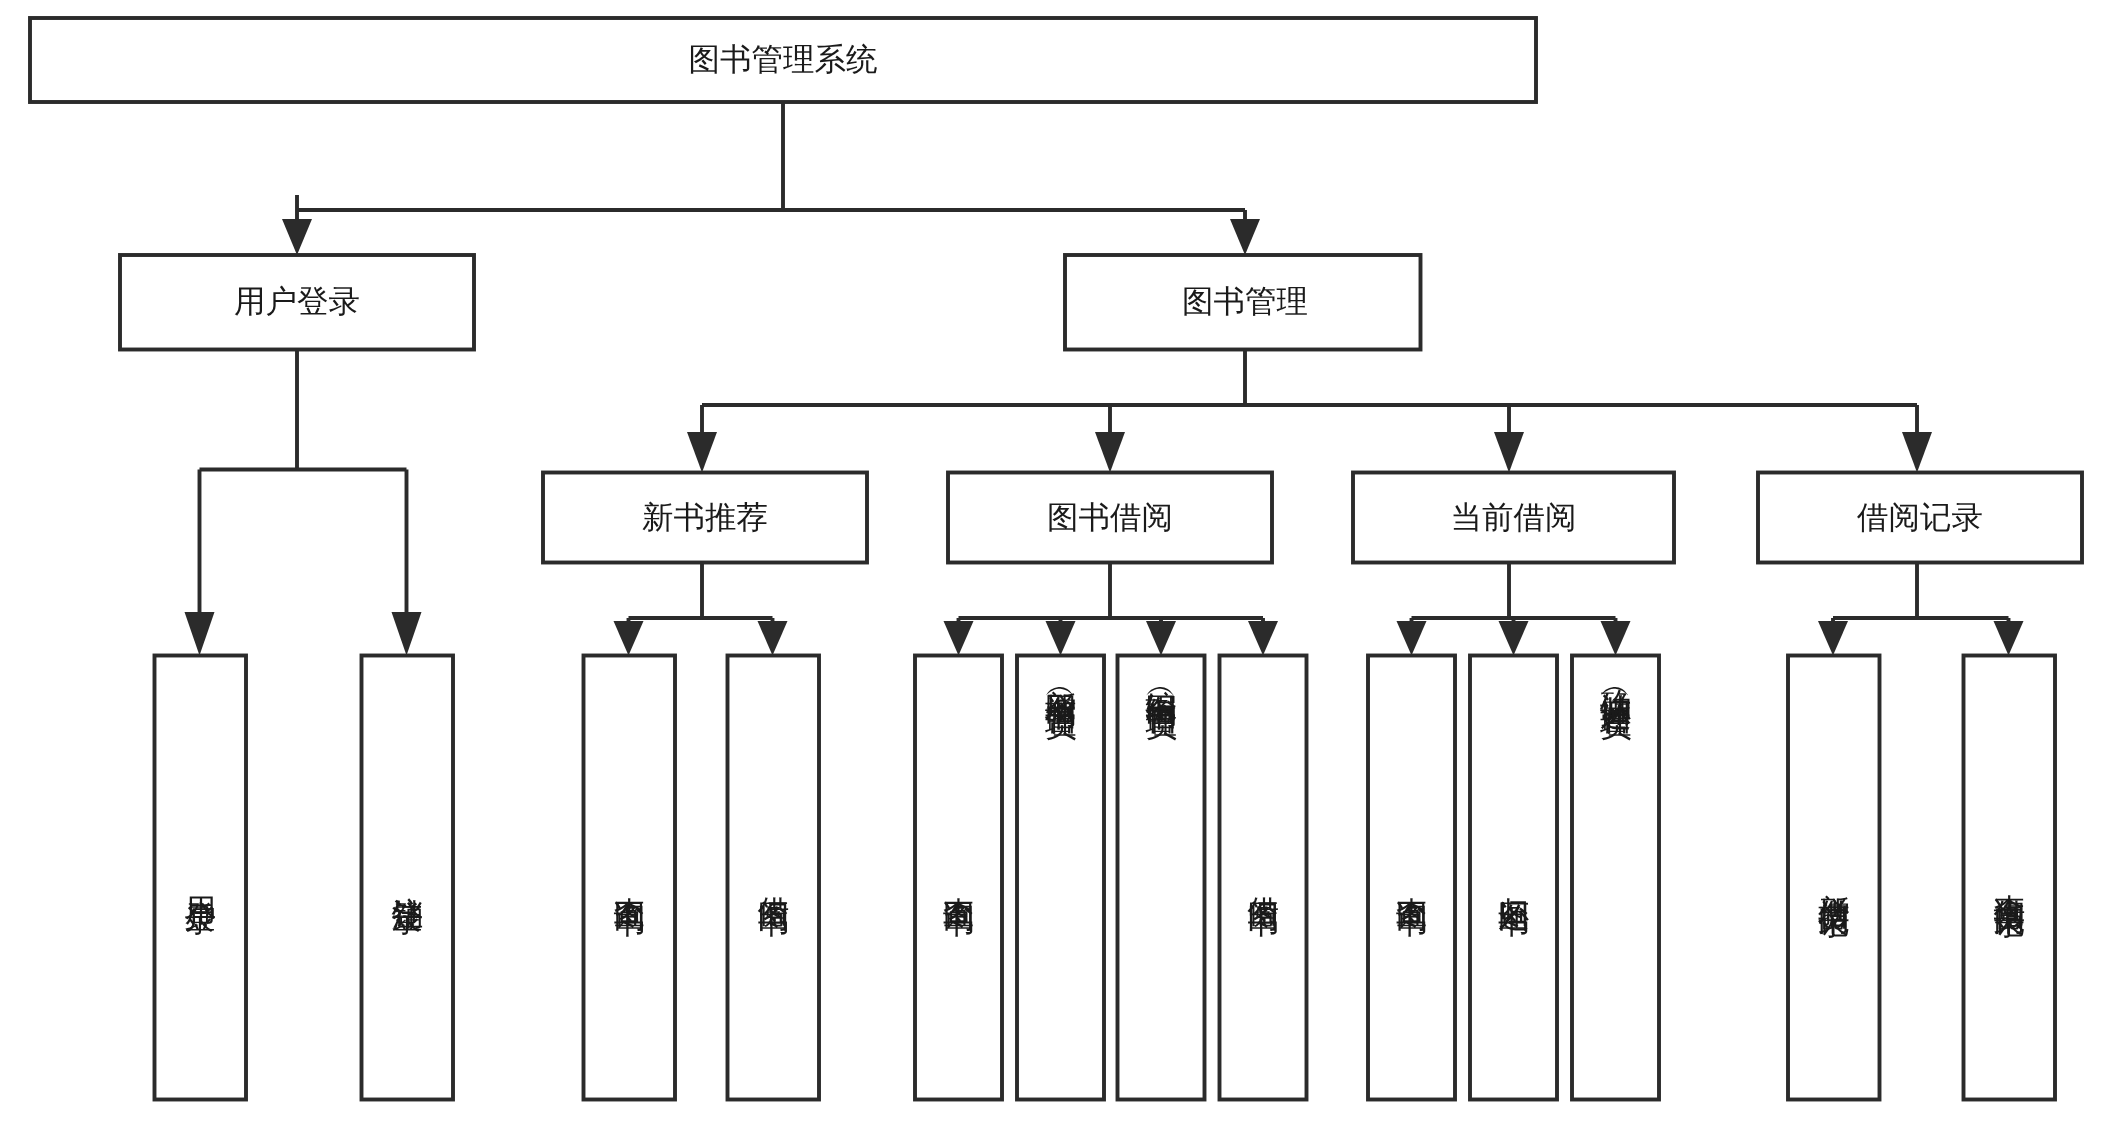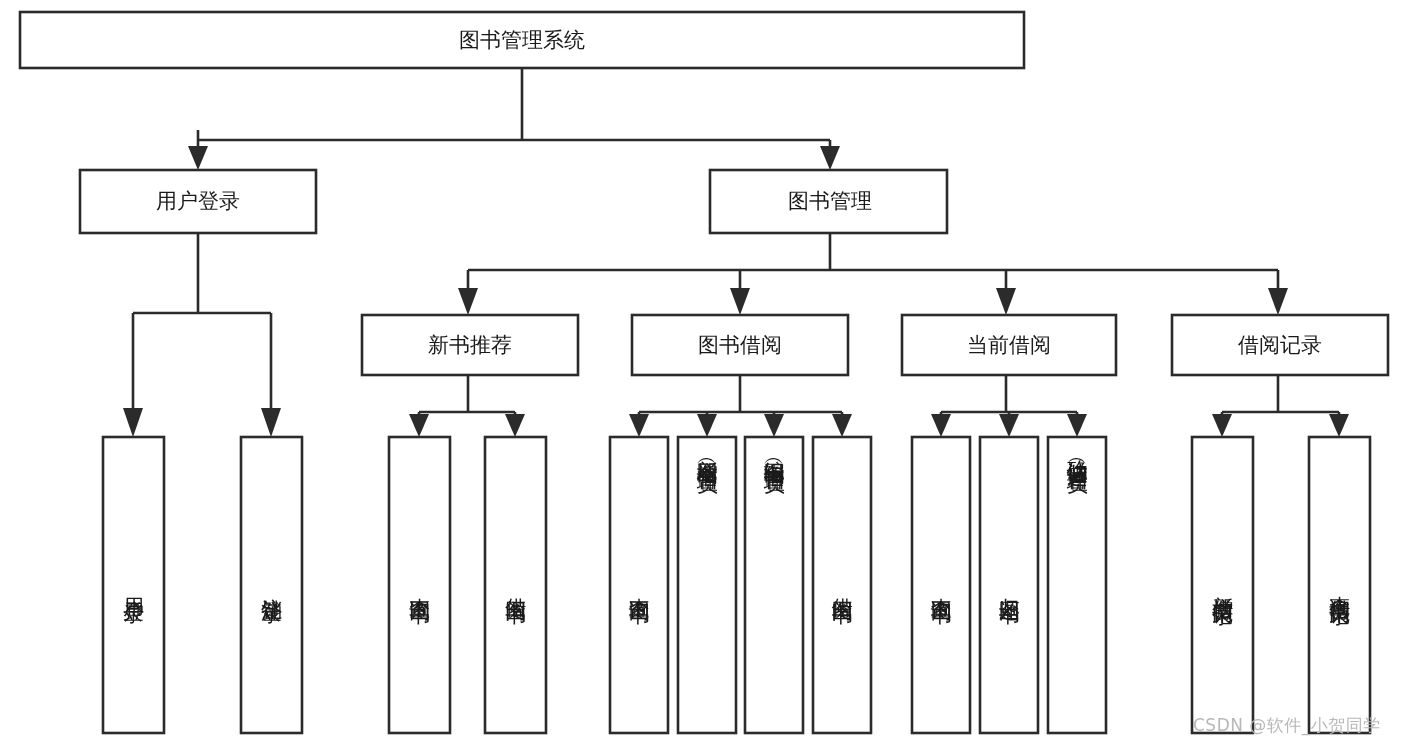--- a/index.html
+++ b/index.html
@@ -236,15 +236,14 @@
     <span class="vlabel" style="margin-top:6px;">确认归还（管理员）</span>
   </div>
 
   <div class="vlabel-wrap" style="left:1192px; top:437px; width:61px; height:296px;">
     <span class="vlabel">新增借阅记录</span>
   </div>
   <div class="vlabel-wrap" style="left:1309px; top:437px; width:61px; height:296px;">
     <span class="vlabel">查询借阅记录</span>
   </div>
 
-  <div class="watermark" style="left:1193px; top:714px;">CSDN @软件_小贺同学</div>
 
 </div>
 
 </body></html>

